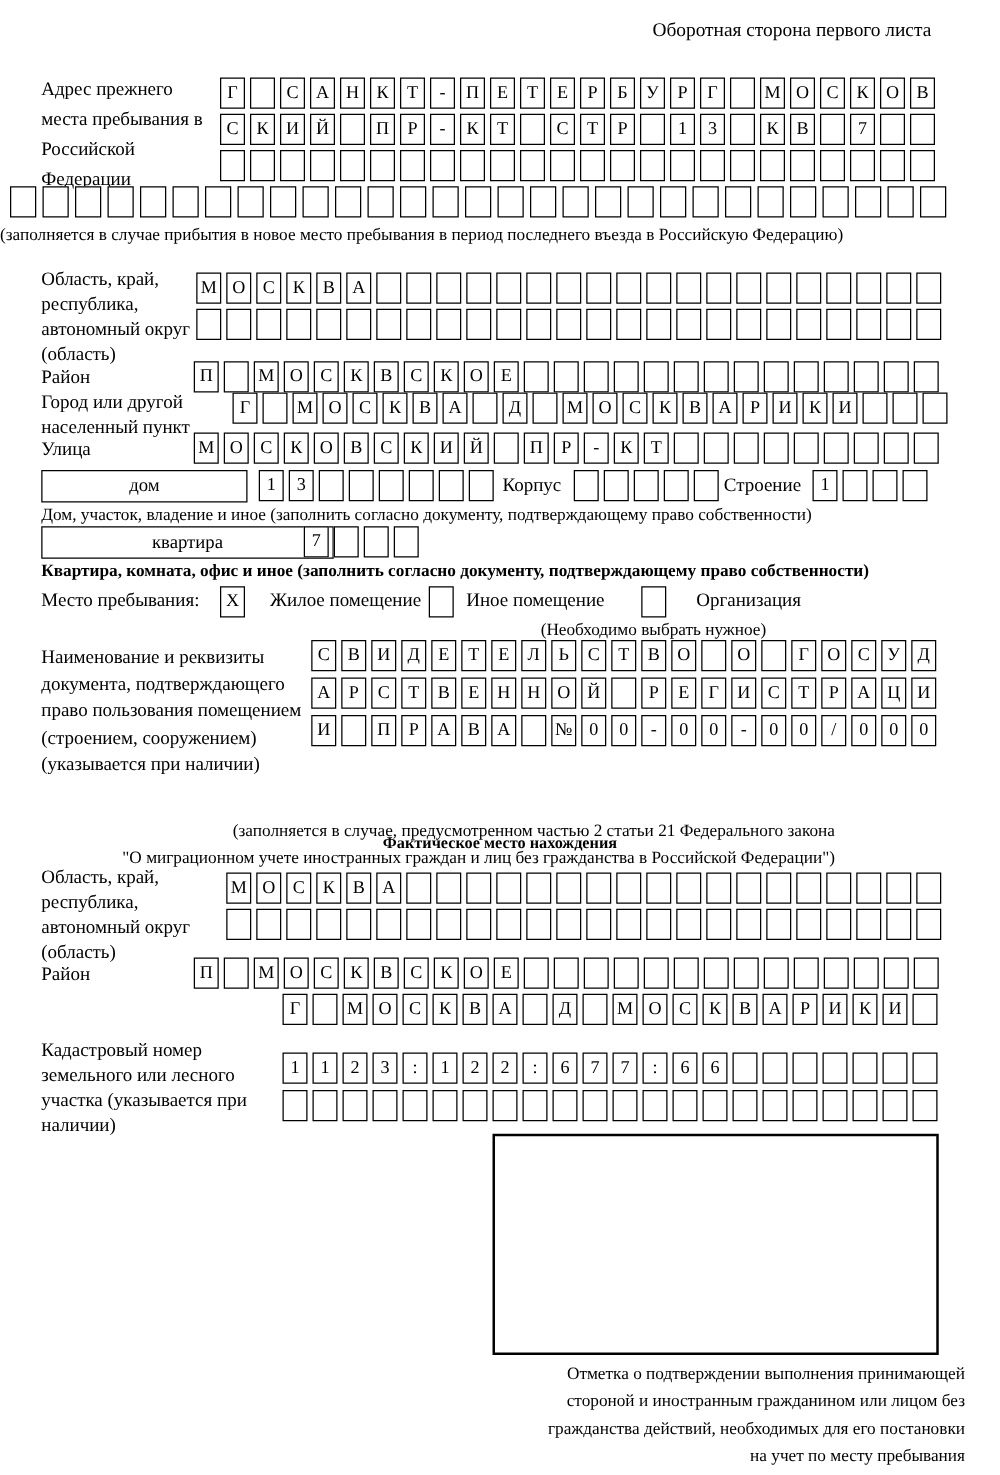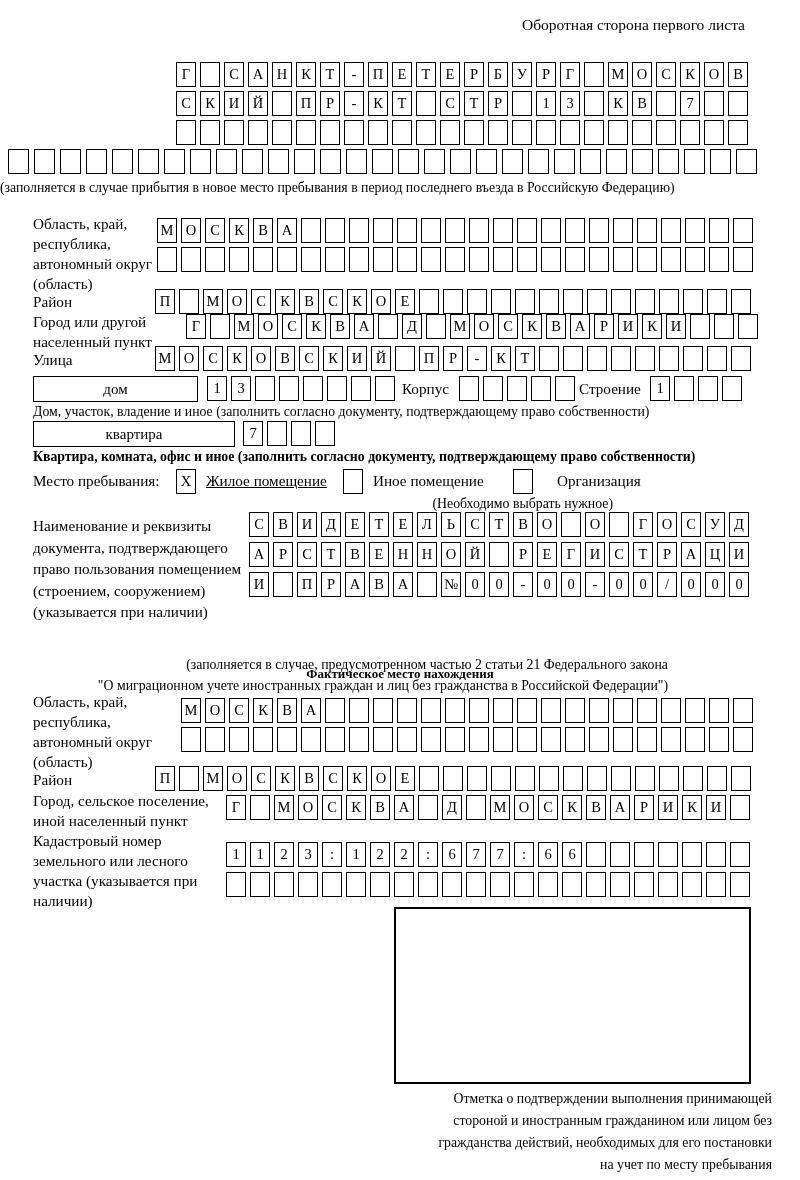--- a/index.html
+++ b/index.html
@@ -30,20 +30,21 @@
   .prewrap { white-space:pre-line; text-align:right; }
   .stamp { position:absolute; border:2px solid #000; background:#fff; }
 </style>
 </head>
 <body>
 
 <div class="page">
 
   <div class="hdr">Оборотная сторона первого листа</div>
 
+  <div class="lbl lh24" style="left:33px; top:60px; width:142px;">Адрес прежнего места пребывания в Российской Федерации</div>
   <div class="cells" style="left:176px; top:62px;">
       <div class="cell">Г</div>
       <div class="cell"></div>
       <div class="cell">С</div>
       <div class="cell">А</div>
       <div class="cell">Н</div>
       <div class="cell">К</div>
       <div class="cell">Т</div>
       <div class="cell">-</div>
       <div class="cell">П</div>
@@ -312,32 +313,32 @@
     </div>
   <div class="lbl" style="left:579px; top:379px;">Строение</div>
   <div class="cells" style="left:650px; top:376px;">
       <div class="cell">1</div>
       <div class="cell"></div>
       <div class="cell"></div>
       <div class="cell"></div>
     </div>
   <div class="note" style="left:33px; top:404px;text-align:center;">Дом, участок, владение и иное (заполнить согласно документу, подтверждающему право собственности)</div>
 
-  <div class="widebox" style="left:33px; top:421px; width:202px;">квартира</div>
+  <div class="widebox" style="left:33px; top:421px; width:234px;">квартира</div>
   <div class="cells" style="left:243px; top:421px;">
       <div class="cell">7</div>
       <div class="cell"></div>
       <div class="cell"></div>
       <div class="cell"></div>
     </div>
   <div class="note" style="left:33px; top:449px;font-weight:bold;">Квартира, комната, офис и иное (заполнить согласно документу, подтверждающему право собственности)</div>
 
   <div class="lbl" style="left:33px; top:471px;">Место пребывания:</div>
   <div class="cell chk" style="left:176px; top:469px;">X</div>
-  <div class="lbl" style="left:206px; top:471px;text-decoration:underline;">Жилое помещение</div>
+  <div class="lbl" style="left:216px; top:471px;">Жилое помещение</div>
   <div class="cell chk" style="left:343px; top:469px;"></div>
   <div class="lbl" style="left:373px; top:471px;">Иное помещение</div>
   <div class="cell chk" style="left:513px; top:469px;"></div>
   <div class="lbl" style="left:557px; top:471px;">Организация</div>
   <div class="note" style="left:113px; top:496px; width:500px; text-align:right;">(Необходимо выбрать нужное)</div>
 
   <div class="lbl" style="left:33px; top:515px; width:218px; line-height:21.5px;">Наименование и реквизиты документа, подтверждающего право пользования помещением (строением, сооружением) (указывается при наличии)</div>
   <div class="cells" style="left:249px; top:512px;">
       <div class="cell">С</div>
       <div class="cell">В</div>
@@ -488,21 +489,20 @@
       <div class="cell"></div>
       <div class="cell"></div>
       <div class="cell"></div>
       <div class="cell"></div>
       <div class="cell"></div>
       <div class="cell"></div>
       <div class="cell"></div>
       <div class="cell"></div>
     </div>
 
-  <div class="lbl" style="left:33px; top:791px; width:200px;">Город, сельское поселение, иной населенный пункт</div>
   <div class="cells" style="left:226px; top:795px;">
       <div class="cell">Г</div>
       <div class="cell"></div>
       <div class="cell">М</div>
       <div class="cell">О</div>
       <div class="cell">С</div>
       <div class="cell">К</div>
       <div class="cell">В</div>
       <div class="cell">А</div>
       <div class="cell"></div>

